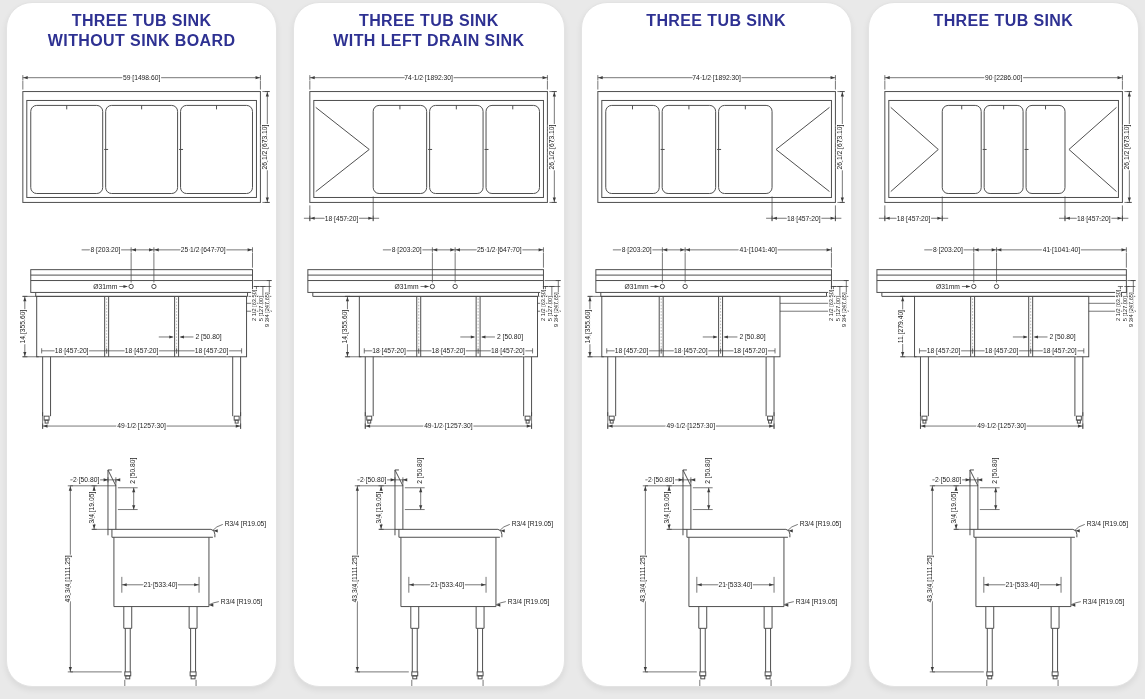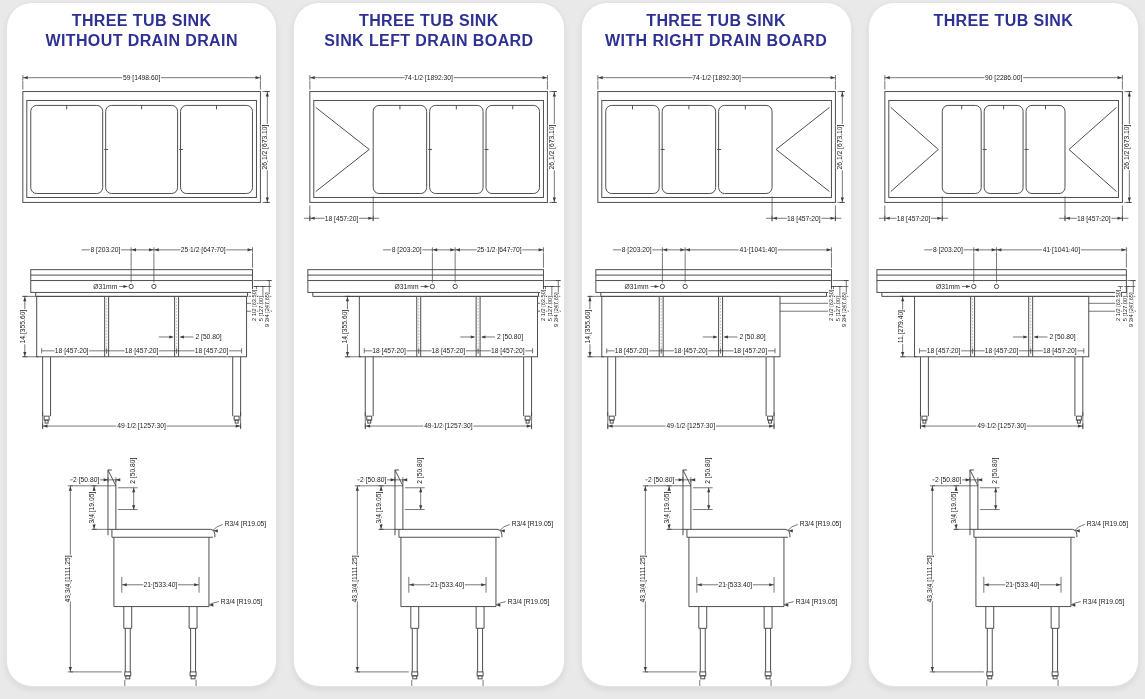--- a/index.html
+++ b/index.html
@@ -46,21 +46,21 @@
     stroke-linejoin: round;
   }
   text.dt  { font: 6.8px "Liberation Sans", sans-serif; }
   text.dts { font: 5.7px "Liberation Sans", sans-serif; stroke-width: 1.8px; }
 </style>
 </head>
 <body>
 
 <div class="sheet">
   <div class="card">
-    <h2 class="title"><span>THREE TUB SINK</span><br><span>WITHOUT DRAIN DRAIN</span></h2>
+    <h2 class="title"><span>THREE TUB SINK</span><br><span>WITHOUT SINK BOARD</span></h2>
     <svg class="view v1" viewBox="0 0 272 178">
         <line x1="16" y1="20" x2="256" y2="20" class="dm"></line>
         <line x1="16" y1="17.4" x2="16" y2="22.6" class="dm"></line>
         <line x1="256" y1="17.4" x2="256" y2="22.6" class="dm"></line>
         <polygon points="16.5,20 20.9,18.4 20.9,21.6" fill="#3c3c3c"></polygon>
         <polygon points="255.5,20 251.1,18.4 251.1,21.6" fill="#3c3c3c"></polygon>
         <line x1="16" y1="23" x2="16" y2="32" class="dm"></line>
         <line x1="256" y1="23" x2="256" y2="32" class="dm"></line>
         <text x="136" y="22.3" class="dt" text-anchor="middle">59 [1498.60]</text>
         <rect x="16" y="34" width="240" height="112" class="dl"></rect>
@@ -239,21 +239,21 @@
         <line x1="191" y1="248" x2="191" y2="260" class="dm"></line>
         <line x1="102" y1="257" x2="208" y2="257" class="dm"></line>
         <line x1="119" y1="254.4" x2="119" y2="259.6" class="dm"></line>
         <line x1="191" y1="254.4" x2="191" y2="259.6" class="dm"></line>
         <polygon points="119,257 114.6,255.4 114.6,258.6" fill="#3c3c3c"></polygon>
         <polygon points="191,257 195.4,255.4 195.4,258.6" fill="#3c3c3c"></polygon>
         <text x="155" y="259.3" class="dt" text-anchor="middle">16 1/2 [419.10]</text>
       </svg>
   </div>
   <div class="card">
-    <h2 class="title"><span>THREE TUB SINK</span><br><span>SINK LEFT DRAIN BOARD</span></h2>
+    <h2 class="title"><span>THREE TUB SINK</span><br><span>WITH LEFT DRAIN SINK</span></h2>
     <svg class="view v1" viewBox="0 0 272 178">
         <line x1="16" y1="20" x2="256" y2="20" class="dm"></line>
         <line x1="16" y1="17.4" x2="16" y2="22.6" class="dm"></line>
         <line x1="256" y1="17.4" x2="256" y2="22.6" class="dm"></line>
         <polygon points="16.5,20 20.9,18.4 20.9,21.6" fill="#3c3c3c"></polygon>
         <polygon points="255.5,20 251.1,18.4 251.1,21.6" fill="#3c3c3c"></polygon>
         <line x1="16" y1="23" x2="16" y2="32" class="dm"></line>
         <line x1="256" y1="23" x2="256" y2="32" class="dm"></line>
         <text x="136" y="22.3" class="dt" text-anchor="middle">74 1/2 [1892.30]</text>
         <rect x="16" y="34" width="240" height="112" class="dl"></rect>
@@ -442,21 +442,21 @@
         <line x1="191" y1="248" x2="191" y2="260" class="dm"></line>
         <line x1="102" y1="257" x2="208" y2="257" class="dm"></line>
         <line x1="119" y1="254.4" x2="119" y2="259.6" class="dm"></line>
         <line x1="191" y1="254.4" x2="191" y2="259.6" class="dm"></line>
         <polygon points="119,257 114.6,255.4 114.6,258.6" fill="#3c3c3c"></polygon>
         <polygon points="191,257 195.4,255.4 195.4,258.6" fill="#3c3c3c"></polygon>
         <text x="155" y="259.3" class="dt" text-anchor="middle">16 1/2 [419.10]</text>
       </svg>
   </div>
   <div class="card">
-    <h2 class="title"><span>THREE TUB SINK</span><br><span>WITH RIGHT DRAIN BOARD</span></h2>
+    <h2 class="title"><span>THREE TUB SINK</span><br></h2>
     <svg class="view v1" viewBox="0 0 272 178">
         <line x1="16" y1="20" x2="256" y2="20" class="dm"></line>
         <line x1="16" y1="17.4" x2="16" y2="22.6" class="dm"></line>
         <line x1="256" y1="17.4" x2="256" y2="22.6" class="dm"></line>
         <polygon points="16.5,20 20.9,18.4 20.9,21.6" fill="#3c3c3c"></polygon>
         <polygon points="255.5,20 251.1,18.4 251.1,21.6" fill="#3c3c3c"></polygon>
         <line x1="16" y1="23" x2="16" y2="32" class="dm"></line>
         <line x1="256" y1="23" x2="256" y2="32" class="dm"></line>
         <text x="136" y="22.3" class="dt" text-anchor="middle">74 1/2 [1892.30]</text>
         <rect x="16" y="34" width="240" height="112" class="dl"></rect>

